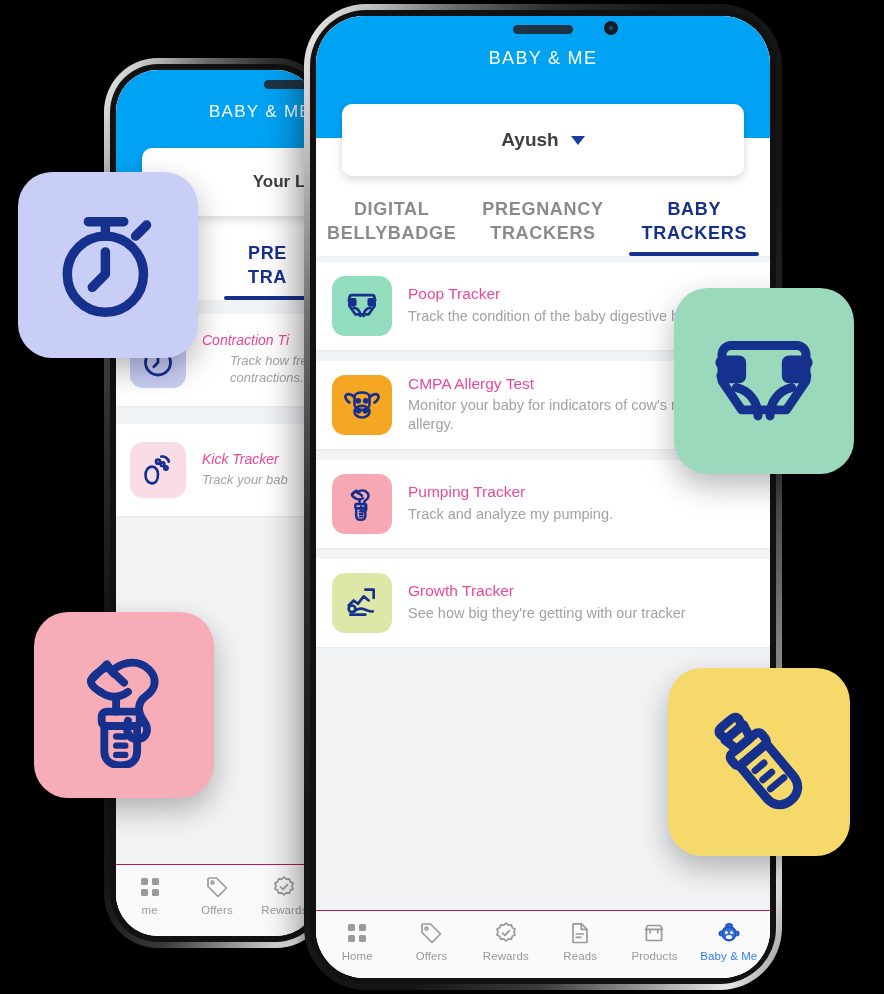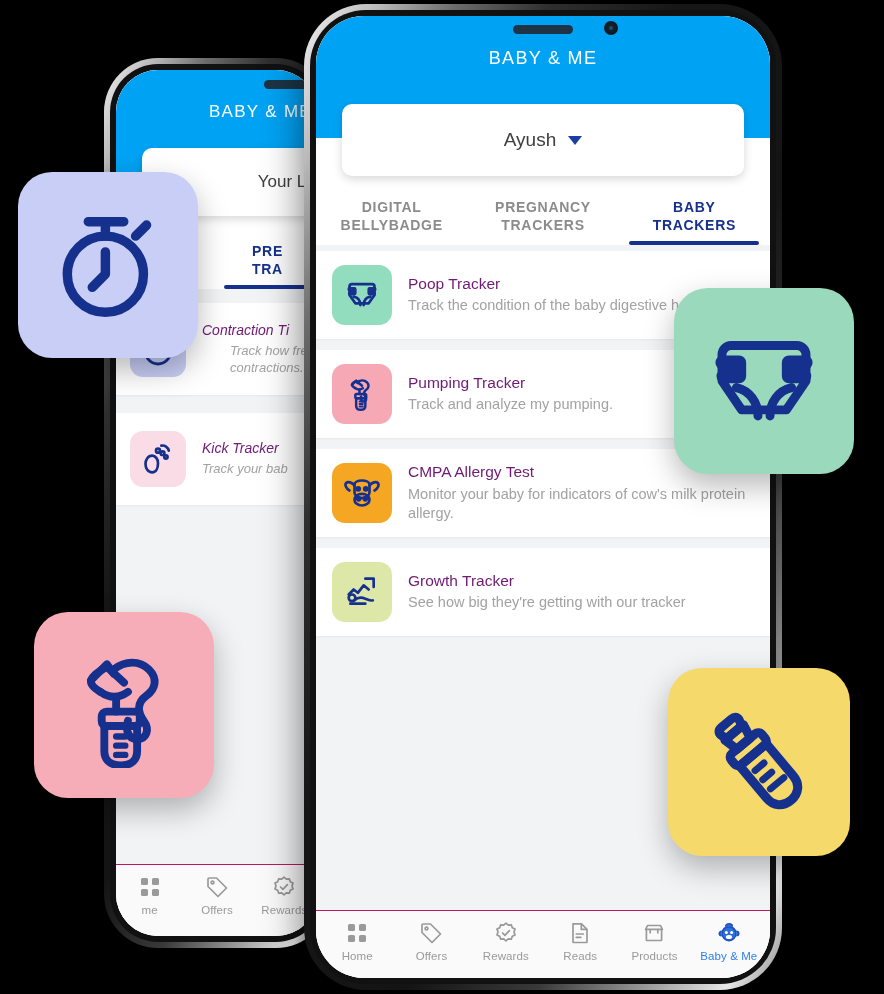--- a/index.html
+++ b/index.html
@@ -48,56 +48,56 @@
     position:absolute;top:5px;width:14px;height:14px;border-radius:50%;
     background:#10212e;border:2px solid #0d1a24;box-sizing:border-box;
   }
   .camdot:after{content:"";position:absolute;left:3px;top:3px;width:4px;height:4px;border-radius:50%;background:#2b4a60;}
   .apptitle{
     text-align:center;color:#fff;letter-spacing:1.3px;
     font-size:18px;font-weight:400;
   }
 
   
-  .selector-wrap{position:relative;flex:0 0 auto;}
+  .selector-wrap{position:relative;flex:0 0 auto;font-weight:bold;}
   .selector-bg-top{position:absolute;left:0;right:0;top:0;height:50%;background:#00a3f4;}
   .selector-bg-bot{position:absolute;left:0;right:0;bottom:0;height:50%;background:#ffffff;}
   .selector{
     position:relative;margin:0 26px;background:#fff;border-radius:10px;
     box-shadow:0 3px 10px rgba(0,0,0,.16);
     display:flex;align-items:center;justify-content:center;gap:12px;
     height:72px;
   }
   .selector .name{font-size:19px;color:#3f3f3f;}
   .caret{width:0;height:0;border-left:7px solid transparent;border-right:7px solid transparent;border-top:9px solid #1b3fa0;}
 
   
   .tabs{display:flex;background:#fff;flex:0 0 auto;padding-top:6px;}
   .tab{flex:1;text-align:center;padding:6px 2px 10px;position:relative;}
-  .tab span{display:block;font-size:14px;font-weight:700;letter-spacing:.7px;line-height:1.32;color:#8b8b8b;}
+  .tab span{display:block;font-size:18px;font-weight:700;letter-spacing:.7px;line-height:1.32;color:#8b8b8b;}
   .tab.active span{color:#16308e;}
   .tab.active:after{
     content:"";position:absolute;left:7%;right:7%;bottom:0;height:4px;
     background:#16308e;border-radius:2px;
   }
 
   
   .list{flex:1 1 auto;background:#f2f3f5;overflow:hidden;padding-top:6px;}
   .row{
     background:#fff;margin:0 0 11px 0;padding:14px 16px;
     display:flex;align-items:center;gap:16px;
     box-shadow:0 1px 2px rgba(0,0,0,.05);
   }
   .tile{
     width:60px;height:60px;border-radius:13px;flex:0 0 auto;
     display:flex;align-items:center;justify-content:center;
   }
   .tile svg{width:40px;height:40px;display:block;}
   .rowtext{min-width:0;}
-  .rowtitle{font-size:15.5px;color:#701a75;margin:0 0 3px 0;line-height:1.2;}
+  .rowtitle{font-size:15.5px;color:#ec4899;margin:0 0 3px 0;line-height:1.2;}
   .rowdesc{font-size:14.5px;color:#a2a2a2;line-height:1.32;}
 
   
   .bottomnav{
     flex:0 0 auto;background:#fafafa;display:flex;align-items:flex-end;
     padding:10px 4px 16px;border-top:1px solid #be185d;
   }
   .navitem{flex:1;text-align:center;}
   .navitem svg{width:24px;height:24px;display:block;margin:0 auto 5px;}
   .navitem .lbl{font-size:11.5px;color:#9a9a9a;letter-spacing:.1px;}
@@ -257,20 +257,39 @@
             <div class="tile" style="background:#91ddbd;">
               <svg viewBox="0 0 48 48" fill="none" stroke="#16308e" stroke-width="3.3" stroke-linecap="round" stroke-linejoin="round">
                 <path d="M9 14a3 3 0 0 1 3-3h24a3 3 0 0 1 3 3v10l-7 10H16L9 24z"></path>
                 <path d="M9 17h6v5H9.6M39 17h-6v5h5.4" stroke-width="5"></path>
                 <path d="M14 26c5 1 8 5 8 10M34 26c-5 1-8 5-8 10"></path>
               </svg>
             </div>
             <div class="rowtext">
               <div class="rowtitle">Poop Tracker</div>
               <div class="rowdesc">Track the condition of the baby digestive health.</div>
+            </div>
+          </div>
+
+          <div class="row">
+            <div class="tile" style="background:#f5a623;">
+              <svg viewBox="0 0 48 48" fill="none" stroke="#16308e" stroke-width="3.2" stroke-linecap="round" stroke-linejoin="round">
+                <path d="M15 15c-3-4-8-5-10-3-2 2 0 7 4 9"></path>
+                <path d="M33 15c3-4 8-5 10-3 2 2 0 7-4 9"></path>
+                <path d="M15 14c0-3 4-5 9-5s9 2 9 5v9c0 4-4 7-9 7s-9-3-9-7z"></path>
+                <ellipse cx="24" cy="32" rx="9" ry="7"></ellipse>
+                <circle cx="20" cy="31" r="1.8" fill="#16308e"></circle>
+                <circle cx="28" cy="31" r="1.8" fill="#16308e"></circle>
+                <circle cx="19.5" cy="19" r="1.9" fill="#16308e"></circle>
+                <circle cx="28.5" cy="19" r="1.9" fill="#16308e"></circle>
+              </svg>
+            </div>
+            <div class="rowtext">
+              <div class="rowtitle">CMPA Allergy Test</div>
+              <div class="rowdesc">Monitor your baby for indicators of cow's milk protein allergy.</div>
             </div>
           </div>
 
           <div class="row">
             <div class="tile" style="background:#f6a8b4;">
               <svg viewBox="0 0 48 48" fill="none" stroke="#16308e" stroke-width="3" stroke-linecap="round" stroke-linejoin="round">
                 <path d="M16 17c-2-1-4-2-4-4 0-2 3-4 6-4l6 5"></path>
                 <path d="M12 13l5-5 2 3"></path>
                 <path d="M18 10c4-3 9-3 12 0 3 3 2 7-1 9-3 2-3 5-1 8 2 3 1 6-2 6s-4-3-3-6"></path>
                 <path d="M16 17c3 2 6 2 9 0"></path>
@@ -279,39 +298,20 @@
                 <path d="M17 29h11v9c0 3-2 5-5.5 5S17 41 17 38z"></path>
                 <path d="M21 33h4M21 36h4M21 39h4" stroke-width="2.2"></path>
               </svg>
             </div>
             <div class="rowtext">
               <div class="rowtitle">Pumping Tracker</div>
               <div class="rowdesc">Track and analyze my pumping.</div>
             </div>
           </div>
 
-          <div class="row">
-            <div class="tile" style="background:#f5a623;">
-              <svg viewBox="0 0 48 48" fill="none" stroke="#16308e" stroke-width="3.2" stroke-linecap="round" stroke-linejoin="round">
-                <path d="M15 15c-3-4-8-5-10-3-2 2 0 7 4 9"></path>
-                <path d="M33 15c3-4 8-5 10-3 2 2 0 7-4 9"></path>
-                <path d="M15 14c0-3 4-5 9-5s9 2 9 5v9c0 4-4 7-9 7s-9-3-9-7z"></path>
-                <ellipse cx="24" cy="32" rx="9" ry="7"></ellipse>
-                <circle cx="20" cy="31" r="1.8" fill="#16308e"></circle>
-                <circle cx="28" cy="31" r="1.8" fill="#16308e"></circle>
-                <circle cx="19.5" cy="19" r="1.9" fill="#16308e"></circle>
-                <circle cx="28.5" cy="19" r="1.9" fill="#16308e"></circle>
-              </svg>
-            </div>
-            <div class="rowtext">
-              <div class="rowtitle">CMPA Allergy Test</div>
-              <div class="rowdesc">Monitor your baby for indicators of cow's milk protein allergy.</div>
-            </div>
-          </div>
-
 
           <div class="row">
             <div class="tile" style="background:#dde8a8;">
               <svg viewBox="0 0 48 48" fill="none" stroke="#16308e" stroke-width="3.2" stroke-linecap="round" stroke-linejoin="round">
                 <path d="M8 27l6-6 5 4 7-9 6 5"></path>
                 <path d="M28 8h10v10"></path>
                 <circle cx="12" cy="31" r="4"></circle>
                 <path d="M15 34c3-3 8-4 13-2 4 1.5 7 3 9 2"></path>
                 <path d="M10 38h18"></path>
               </svg>

